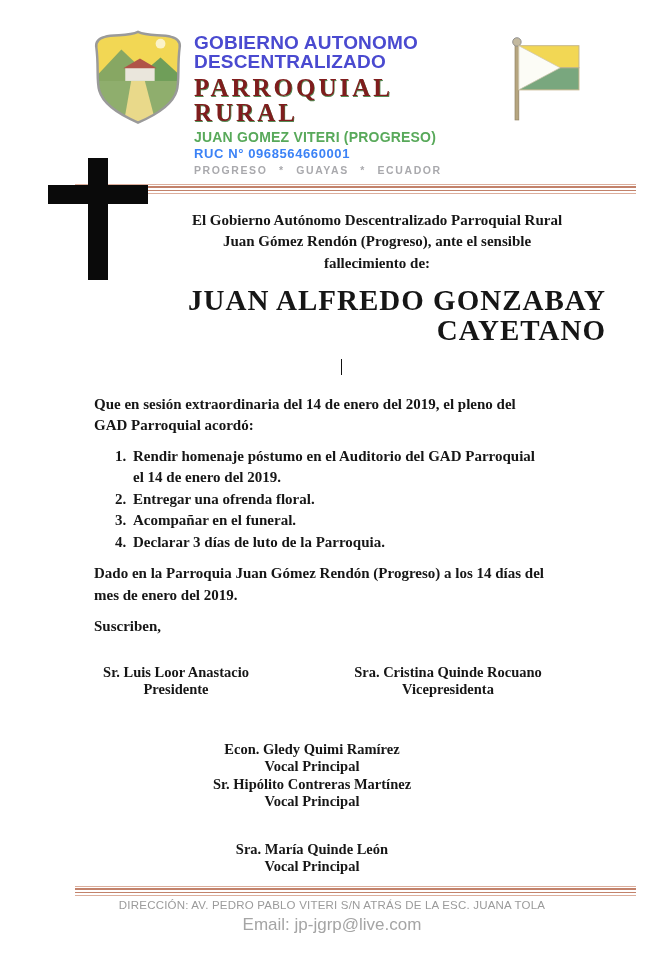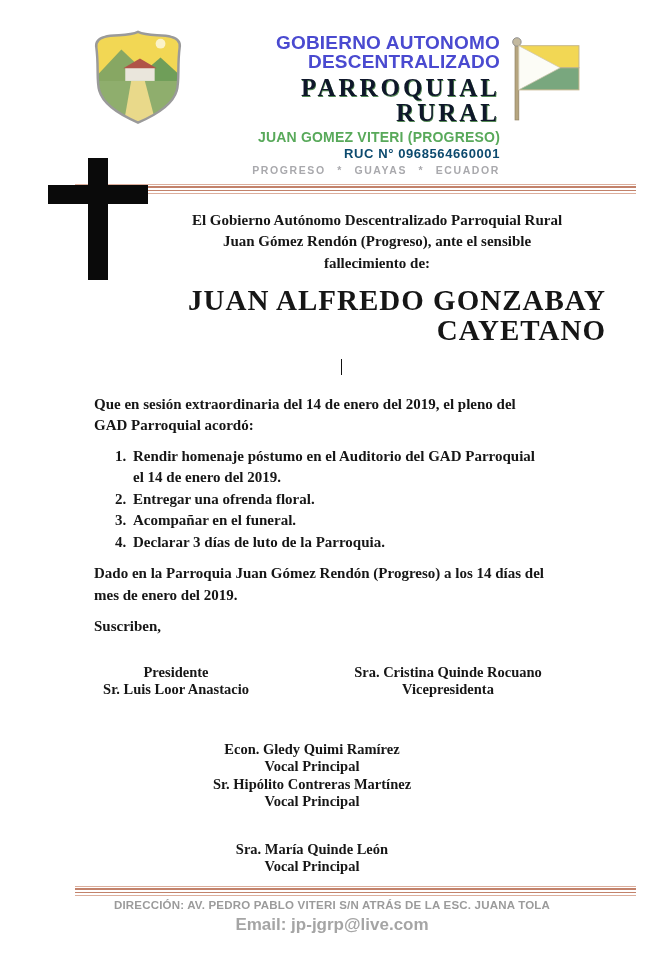--- a/index.html
+++ b/index.html
@@ -4,30 +4,30 @@
 <style>
   html,body { margin:0; padding:0; background:#e9e9e9; }
   .page {
     width:664px; height:960px; margin:0 auto; background:#ffffff;
     position:relative; overflow:hidden;
     font-family:"Liberation Serif", serif; color:#161616;
   }
   
   .hdr { display:flex; align-items:flex-start; padding:28px 70px 0 82px; }
   .crest { width:112px; height:98px; flex:0 0 auto; }
-  .hdr-text { flex:1 1 auto; text-align:right; padding-top:5px; line-height:1; }
+  .hdr-text { flex:1 1 auto; text-align:left; padding-top:5px; line-height:1; }
   .h1 { font-family:"Liberation Sans",sans-serif; font-weight:700; font-size:19px;
         color:#4a4ad0; letter-spacing:0.2px; }
   .h2 { font-family:"Liberation Serif",serif; font-weight:700; font-size:25px;
-        color:#0f172a; letter-spacing:3px; margin-top:4px;
+        color:#7f1d1d; letter-spacing:3px; margin-top:4px;
         text-shadow:0.6px 0.6px 0 #568c56; }
   .h3 { font-family:"Liberation Sans",sans-serif; font-weight:700; font-size:14px;
         color:#58a95a; margin-top:5px; letter-spacing:0.2px; }
   .h4 { font-family:"Liberation Sans",sans-serif; font-weight:700; font-size:13px;
-        color:#0c4a6e; margin-top:3px; letter-spacing:0.6px; }
+        color:#3b82f6; margin-top:3px; letter-spacing:0.6px; }
   .h5 { font-family:"Liberation Sans",sans-serif; font-weight:700; font-size:10.5px;
         color:#a9a9ad; margin-top:5px; letter-spacing:1.6px; word-spacing:7px; }
   .flagbox { width:94px; height:92px; flex:0 0 auto; margin-top:6px; }
   
   .sep { height:8px; margin:8px 28px 0 75px; position:relative;
          border-top:1.5px solid #dcae9c; border-bottom:1.5px solid #dcae9c; }
   .sep::before { content:""; position:absolute; left:0; right:0; top:1.5px; height:1.5px; background:#c2826b; }
   .sep::after  { content:""; position:absolute; left:0; right:0; bottom:1.5px; height:1.5px; background:#c2826b; }
   
   .cross { position:absolute; left:48px; top:158px; width:100px; height:122px; }
@@ -51,21 +51,21 @@
   .suscriben { margin:10px 74px 0 94px; }
   
   .sig-row { display:flex; margin:0 80px 0 40px; font-size:14.5px; line-height:17.5px; }
   .sig-row .sig { flex:1 1 50%; text-align:center; }
   .sig-row.r1 { margin-top:26px; }
   .sig-row.r2 { margin-top:42px;flex-direction:column; }
   .sig-row.r3 { margin-top:30px; }
   .sig-row.r3 .sig { flex:1 1 100%; }
   
   .f-sep { margin-top:10px; }
-  .ftr { text-align:center; font-family:"Liberation Sans",sans-serif; font-weight:700;
+  .ftr { text-align:center; font-family:"Liberation Sans",sans-serif; font-weight:400;
          color:#9b9b9b; margin-top:4px; line-height:1; }
   .f1 { font-size:11.5px; letter-spacing:0.2px; }
   .f2 { font-size:17px; margin-top:5px; color:#a5a5a5; }
 </style>
 </head>
 <body>
 
 <div class="page">
 
   <div class="hdr">
@@ -145,22 +145,22 @@
       </li>
     </ol>
 
     <p class="closing prewrap">Dado en la Parroquia Juan Gómez Rendón (Progreso) a los 14 días del
 mes de enero del 2019.</p>
 
     <p class="suscriben">Suscriben,</p>
 
     <div class="sig-row r1">
       <div class="sig">
+        <div>Sr. Luis Loor Anastacio</div>
         <div>Presidente</div>
-        <div>Sr. Luis Loor Anastacio</div>
       </div>
       <div class="sig">
         <div>Sra. Cristina Quinde Rocuano</div>
         <div>Vicepresidenta</div>
       </div>
     </div>
     <div class="sig-row r2">
       <div class="sig">
         <div>Econ. Gledy Quimi Ramírez</div>
         <div>Vocal Principal</div>

